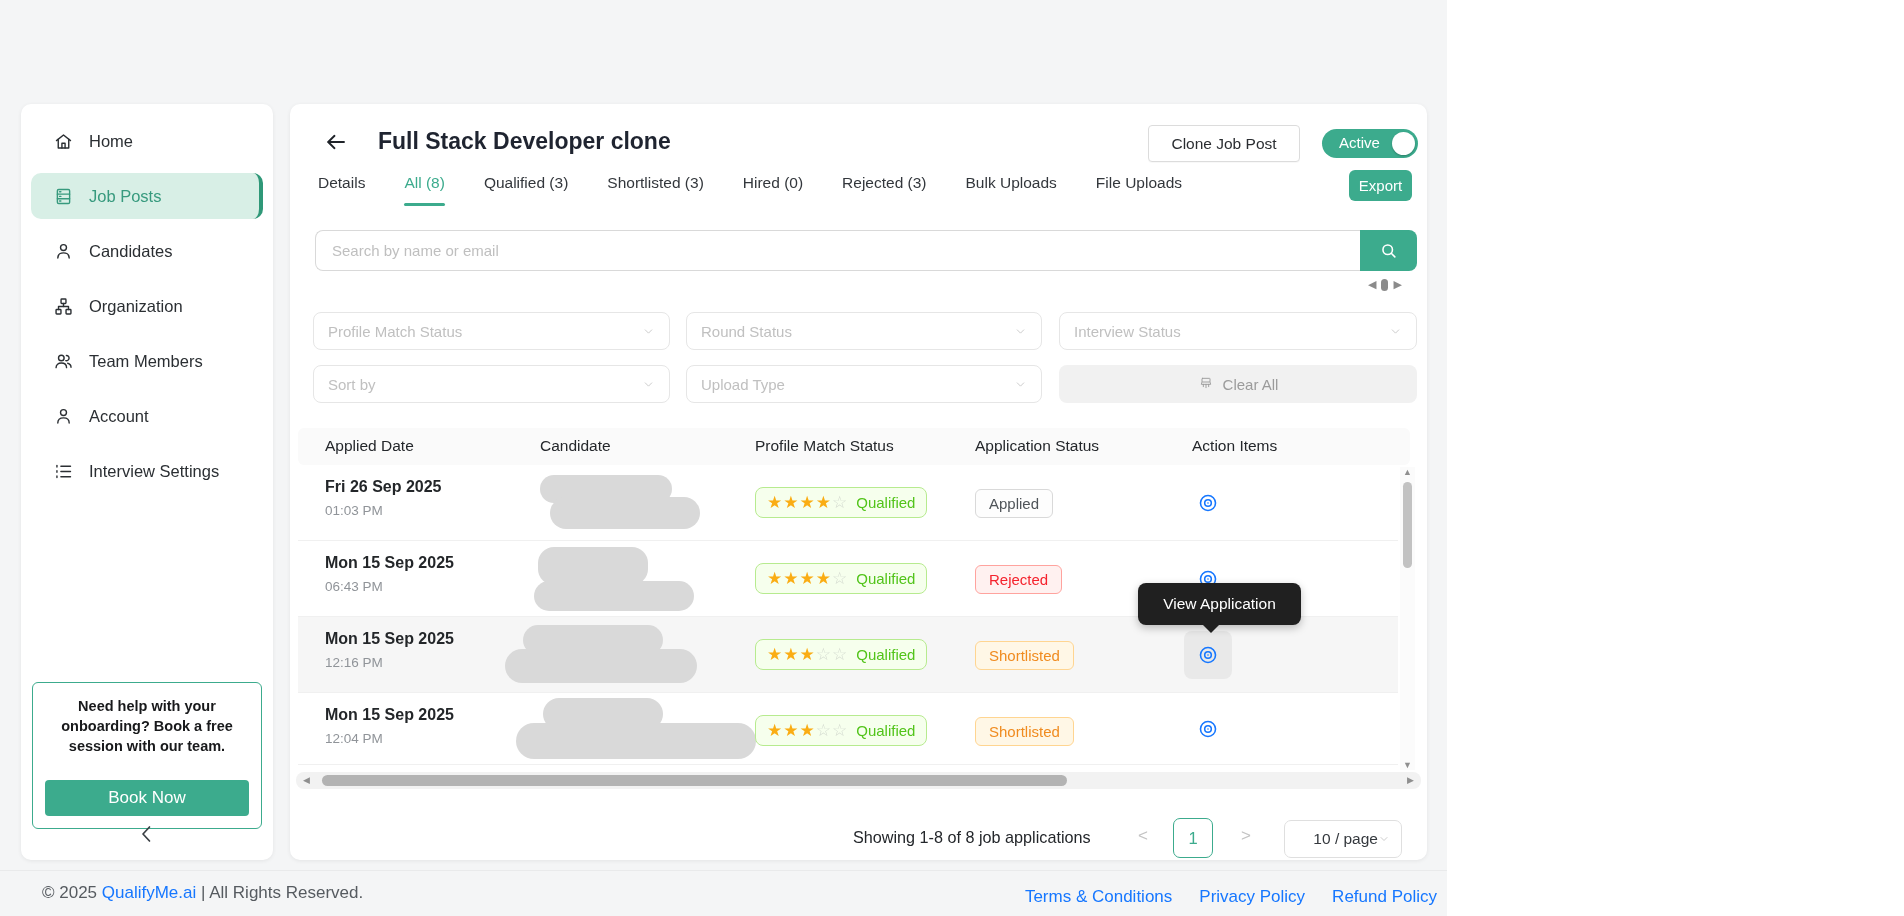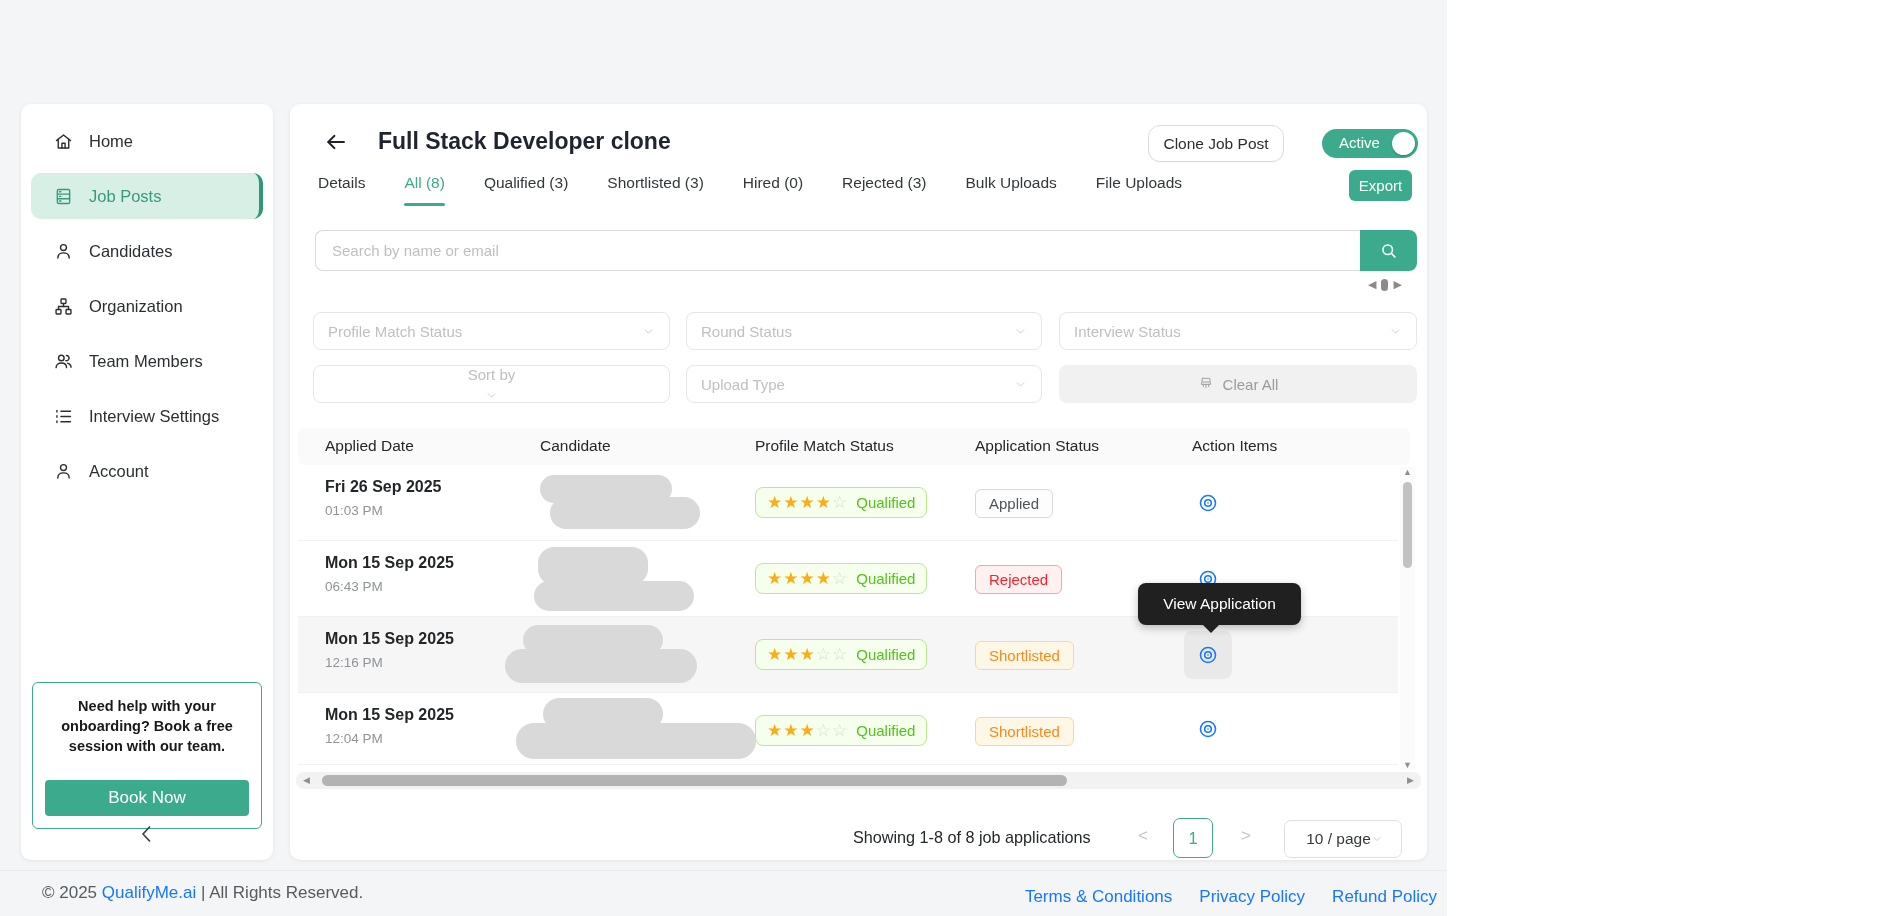--- a/index.html
+++ b/index.html
@@ -24,21 +24,21 @@
   .help-text { font-size:14.5px; font-weight:bold; color:#18191b; line-height:1.38; }
   .booknow { margin-top:24px; width:100%; height:36px; background:#3cab8d; color:#fff; border:none; border-radius:4px; font-size:17px; font-family:inherit; cursor:pointer; }
   .collapse { position:absolute; left:0; right:0; top:718px; display:flex; justify-content:center; cursor:pointer; }
   .collapse svg { width:24px; height:24px; stroke:#3a3f44; fill:none; stroke-width:1.7; stroke-linecap:round; stroke-linejoin:round; }
 
   
   .main { position:absolute; left:290px; top:104px; width:1137px; height:756px; background:#fff; border-radius:10px; box-shadow:0 1px 4px rgba(0,0,0,.07); overflow:hidden; }
   .back-btn { position:absolute; left:34px; top:26px; width:24px; height:24px; cursor:pointer; }
   .back-btn svg { width:24px; height:24px; stroke:#1f2329; fill:none; stroke-width:1.9; stroke-linecap:round; stroke-linejoin:round; }
   .job-title { position:absolute; left:88px; top:24px; font-size:23px; font-weight:600; color:#1f2430; }
-  .clone-btn { position:absolute; left:858px; top:21px; width:136px; height:37px; background:#fff; border:1px solid #dcdcdc; border-radius:12px; font-size:15.5px; color:#2a2d31; font-family:inherit; cursor:pointer; box-shadow:0 1px 1px rgba(0,0,0,.03); }
+  .clone-btn { position:absolute; left:858px; top:21px; width:152px; height:37px; background:#fff; border:1px solid #dcdcdc; border-radius:4px; font-size:15.5px; color:#2a2d31; font-family:inherit; cursor:pointer; box-shadow:0 1px 1px rgba(0,0,0,.03); }
   .toggle { position:absolute; left:1032px; top:25px; width:96px; height:29px; background:#3cab8d; border-radius:15px; cursor:pointer; }
   .toggle-label { position:absolute; left:17px; top:5px; font-size:15px; color:#fff; }
   .toggle-knob { position:absolute; right:3px; top:3px; width:23px; height:23px; background:#fff; border-radius:50%; box-shadow:0 1px 2px rgba(0,0,0,.25); }
 
   .tabs { position:absolute; left:28px; top:70px; display:flex; gap:39px; }
   .tab { position:relative; font-size:15.5px; color:#33373c; padding-bottom:12px; cursor:pointer; white-space:nowrap; }
   .tab.active { color:#3cab8d; }
   .tab.active::after { content:""; position:absolute; left:0; right:0; bottom:-2px; height:3px; border-radius:2px; background:#3cab8d; }
   .export-btn { position:absolute; left:1059px; top:66px; width:63px; height:31px; background:#3cab8d; color:#fff; border:none; border-radius:6px; font-size:15px; font-family:inherit; cursor:pointer; }
 
@@ -91,21 +91,21 @@
   .vscroll { position:absolute; left:1110px; top:363px; width:15px; height:303px; background:#fbfbfb; }
   .vscroll .thumb { position:absolute; left:3px; top:15px; width:9px; height:86px; background:#c2c2c2; border-radius:5px; cursor:grab; }
   .vscroll .arr { position:absolute; left:3px; font-size:9px; color:#8f8f8f; cursor:pointer; }
   .vscroll .arr.up { top:0; } .vscroll .arr.down { bottom:0; }
 
   
   .pag-summary { position:absolute; left:563px; top:724px; font-size:16.2px; color:#24272b; }
   .pag-arrow { position:absolute; top:722px; font-size:17px; color:#c3c3c3; cursor:pointer; }
   .pag-prev { left:848px; } .pag-next { left:951px; }
   .pag-page { position:absolute; left:883px; top:714px; width:40px; height:40px; border:1px solid #3cab8d; border-radius:7px; display:flex; align-items:center; justify-content:center; color:#3cab8d; font-size:16.5px; cursor:pointer; background:#fff; }
-  .pag-size { position:absolute; left:994px; top:716px; width:118px; height:38px; border:1px solid #dfdfdf; border-radius:7px; background:#fff; display:flex; align-items:center; justify-content:center; padding:0 11px 0 14px; cursor:pointer; }
+  .pag-size { position:absolute; left:994px; top:716px; width:118px; height:38px; border:1px solid #dfdfdf; border-radius:7px; background:#fff; display:flex; align-items:center; justify-content:flex-end; padding:0 11px 0 14px; cursor:pointer; }
   .pag-size .val { font-size:15.5px; color:#35393e; }
   .pag-size svg { width:12px; height:12px; stroke:#bfbfbf; fill:none; stroke-width:1.6; stroke-linecap:round; stroke-linejoin:round; }
 
   
   .footer { position:absolute; left:0; top:870px; width:1447px; height:46px; border-top:1px solid #e9eaeb; }
   .foot-left { position:absolute; left:42px; top:12px; font-size:17px; color:#565b60; }
   .foot-left a { color:#1677ff; text-decoration:none; cursor:pointer; }
   .foot-links { position:absolute; right:10px; top:16px; display:flex; gap:27px; }
   .foot-links a { font-size:17px; color:#1677ff; text-decoration:none; cursor:pointer; white-space:nowrap; }
 </style>
@@ -157,35 +157,35 @@
         <svg viewBox="0 0 24 24">
             <circle cx="9.5" cy="8" r="3.2"></circle>
             <path d="M3.5 19 C3.5 15.6 6.1 13.7 9.5 13.7 C12.9 13.7 15.5 15.6 15.5 19"></path>
             <path d="M15.3 5.1 A3 3 0 1 1 14.6 11"></path>
             <path d="M16.8 14 C19.2 14.6 20.6 16.3 20.6 18.6"></path>
           </svg>
         <span>Team Members</span>
       </div>
       <div class="nav-item">
         <svg viewBox="0 0 24 24">
+            <circle cx="12" cy="7.5" r="3.4"></circle>
+            <path d="M5.5 19.5 C5.5 15.7 8.4 13.6 12 13.6 C15.6 13.6 18.5 15.7 18.5 19.5"></path>
+          </svg>
+        <span>Account</span>
+      </div>
+      <div class="nav-item">
+        <svg viewBox="0 0 24 24">
             <path d="M9 6 H20"></path>
             <path d="M9 12 H20"></path>
             <path d="M9 18 H20"></path>
             <path d="M4.5 5.1 V6.9"></path>
             <path d="M4.5 11.1 V12.9"></path>
             <path d="M4.5 17.1 V18.9"></path>
           </svg>
         <span>Interview Settings</span>
-      </div>
-      <div class="nav-item">
-        <svg viewBox="0 0 24 24">
-            <circle cx="12" cy="7.5" r="3.4"></circle>
-            <path d="M5.5 19.5 C5.5 15.7 8.4 13.6 12 13.6 C15.6 13.6 18.5 15.7 18.5 19.5"></path>
-          </svg>
-        <span>Account</span>
       </div>
     </div>
     <div class="help-box">
       <div class="help-text">Need help with your onboarding? Book a free session with our team.</div>
       <button class="booknow">Book Now</button>
     </div>
     <div class="collapse">
       <svg viewBox="0 0 24 24">
           <path d="M14.5 5 L8 12 L14.5 19"></path>
         </svg>
@@ -246,21 +246,21 @@
           <path d="M6 9 L12 15 L18 9"></path>
         </svg>
     </div>
     <div class="dd" style="left:769px; top:208px; width:358px;">
       <span class="lbl">Interview Status</span>
       <svg viewBox="0 0 24 24">
           <path d="M6 9 L12 15 L18 9"></path>
         </svg>
     </div>
 
-    <div class="dd" style="left:23px; top:261px; width:357px;flex-direction:column;">
+    <div class="dd" style="left:23px; top:261px; width:357px;">
       <span class="lbl">Sort by</span>
       <svg viewBox="0 0 24 24">
           <path d="M6 9 L12 15 L18 9"></path>
         </svg>
     </div>
     <div class="dd" style="left:396px; top:261px; width:356px;">
       <span class="lbl">Upload Type</span>
       <svg viewBox="0 0 24 24">
           <path d="M6 9 L12 15 L18 9"></path>
         </svg>

